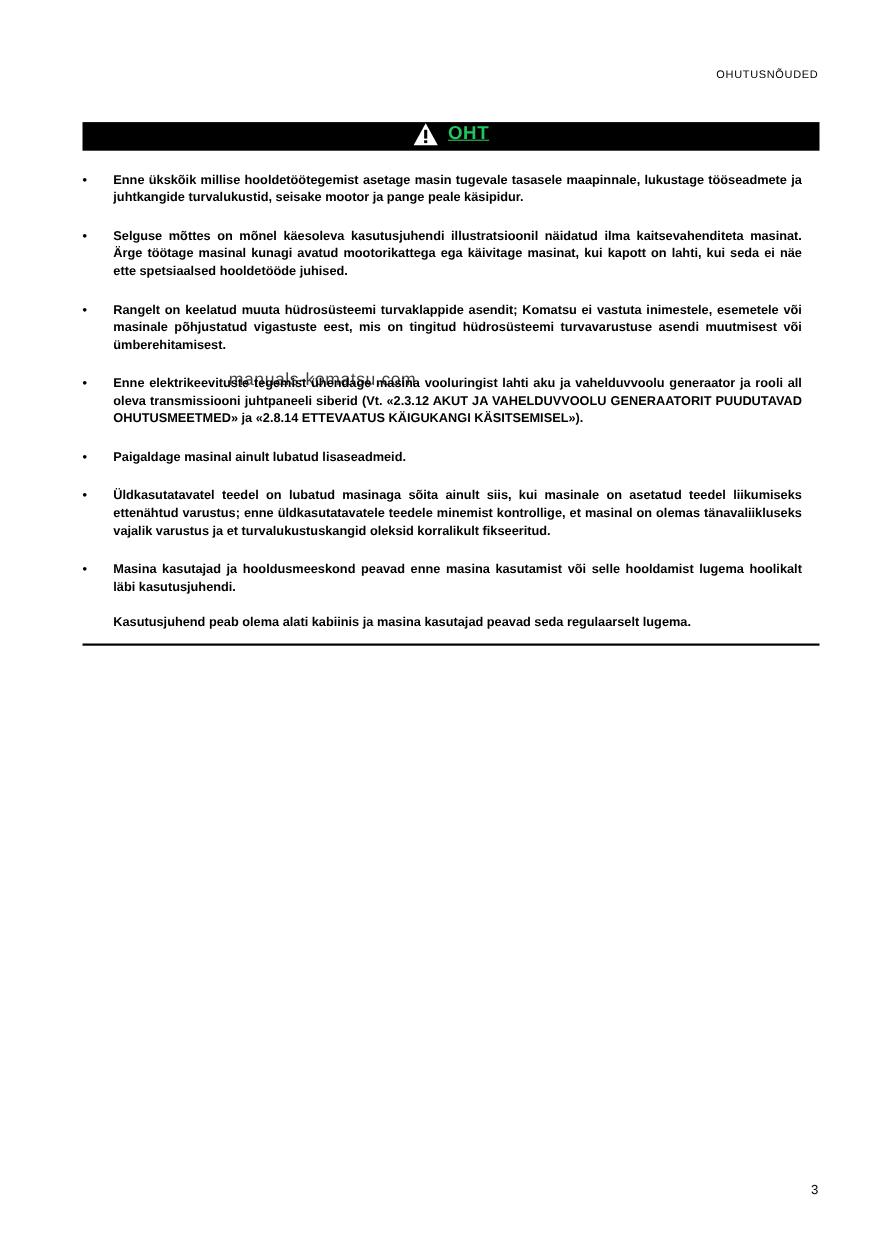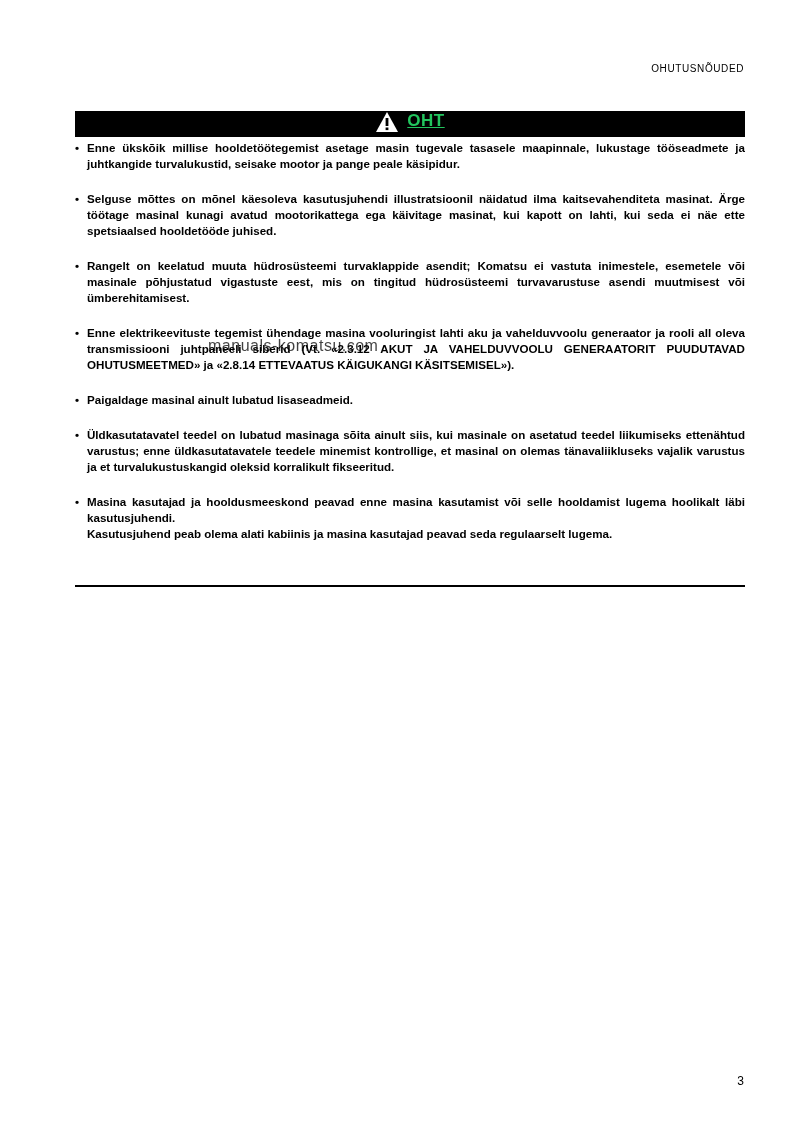--- a/index.html
+++ b/index.html
@@ -7,21 +7,21 @@
          font-family:"Liberation Sans", sans-serif; color:#000; }
   .header-label { position:absolute; top:63px; right:49px; font-size:10px; letter-spacing:0.6px; }
   .danger-bar { position:absolute; left:75px; top:111px; width:670px; height:26px; background:#000;
                 display:flex; justify-content:center; color:#22c55e;text-decoration:underline; }
   .danger-bar .warn { width:24px; height:22px; margin-right:8px; }
   .danger-bar .title { font-weight:bold; font-size:17px; letter-spacing:0.5px; }
   .list { position:absolute; left:75px; top:140px; width:670px; }
   .item { position:relative; padding-left:12px; font-size:11.6px; font-weight:bold; line-height:16px;
           text-align:justify; margin-bottom:19px; }
   .item .bullet { position:absolute; left:0; top:0; }
-  .item p { margin:0; }
+  .item p { margin:16px; }
   .rule { position:absolute; left:75px; top:585px; width:670px; height:2px; background:#000; }
   .watermark { position:absolute; left:208px; top:337px; font-size:16px; color:rgba(0,0,0,0.75);
                letter-spacing:0.5px; font-family:"Liberation Sans", sans-serif; pointer-events:none; }
   .page-number { position:absolute; right:49px; top:1074px; font-size:12px; }
 </style>
 </head>
 <body>
 
 <div class="header-label">OHUTUSNÕUDED</div>
 

